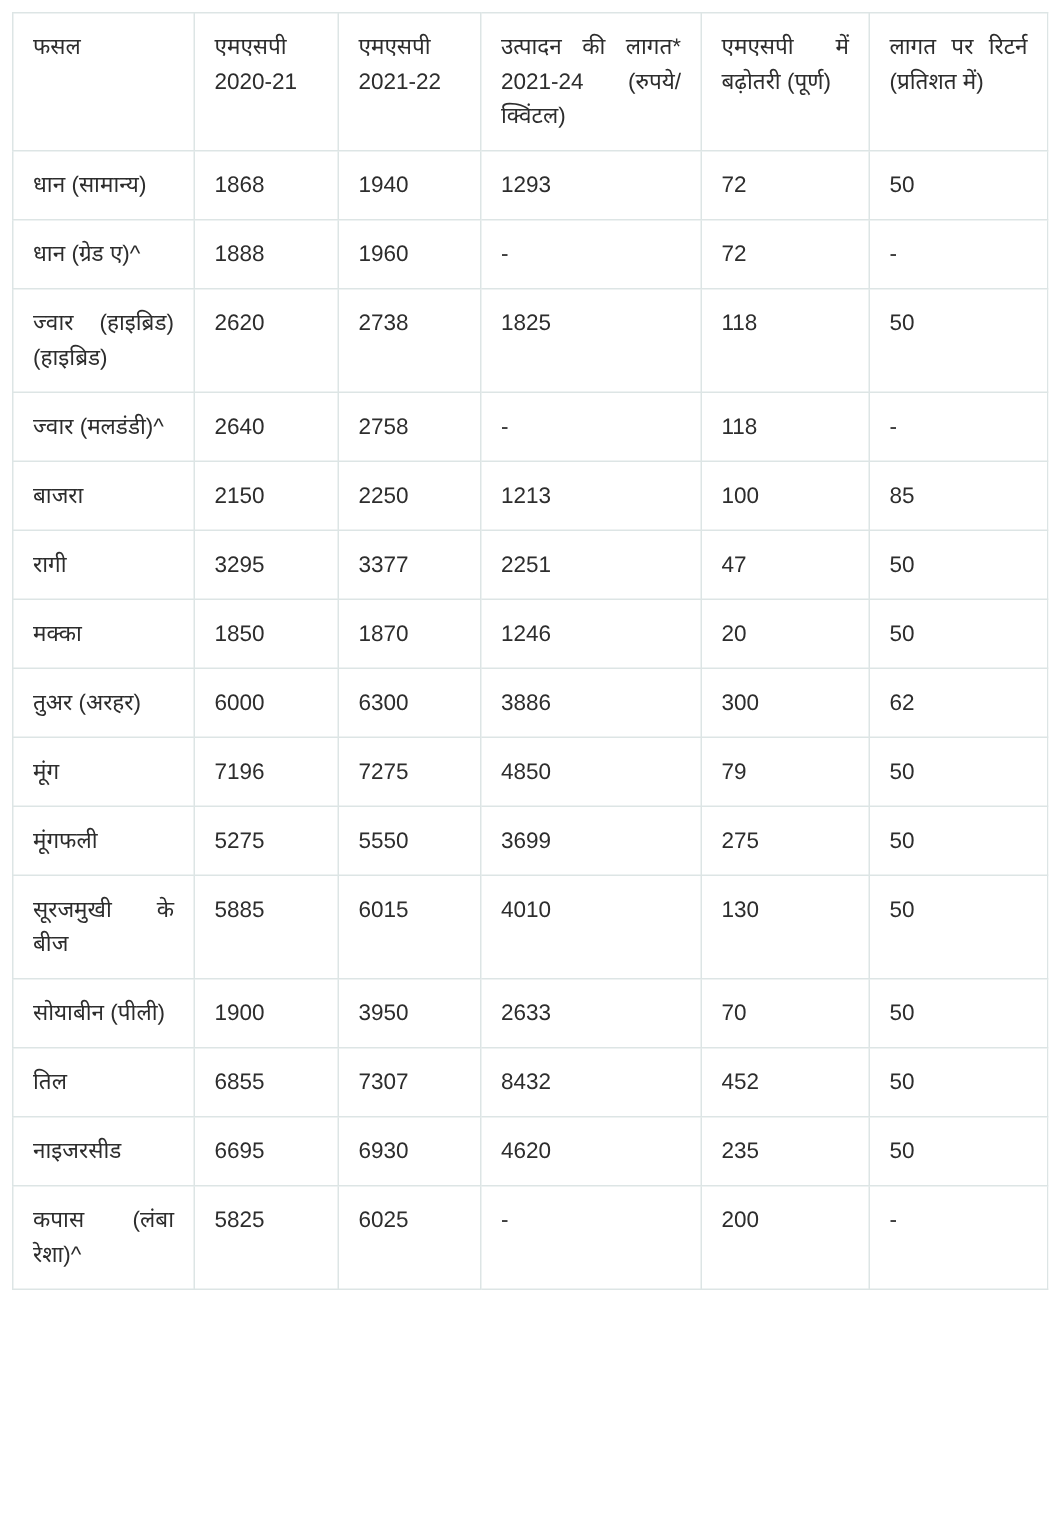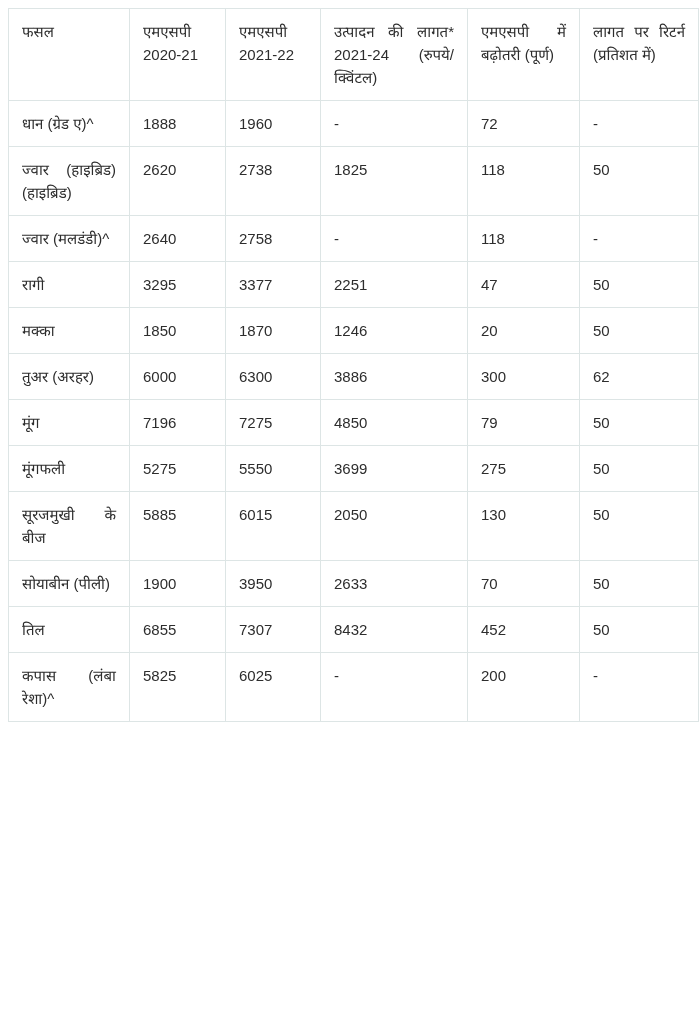--- a/index.html
+++ b/index.html
@@ -61,20 +61,28 @@
         <th>फसल</th>
         <th>एमएसपी 2020-21</th>
         <th>एमएसपी 2021-22</th>
         <th>उत्पादन की लागत* 2021-24 (रुपये/क्विंटल)</th>
         <th>एमएसपी में बढ़ोतरी (पूर्ण)</th>
         <th>लागत पर रिटर्न (प्रतिशत में)</th>
       </tr>
   </thead>
   <tbody>
       <tr>
+        <td>धान (सामान्य)</td>
+        <td>1868</td>
+        <td>1940</td>
+        <td>1293</td>
+        <td>72</td>
+        <td>50</td>
+      </tr>
+      <tr>
         <td>धान (ग्रेड ए)^</td>
         <td>1888</td>
         <td>1960</td>
         <td>-</td>
         <td>72</td>
         <td>-</td>
       </tr>
       <tr>
         <td>ज्वार (हाइब्रिड) (हाइब्रिड)</td>
         <td>2620</td>
@@ -83,20 +91,28 @@
         <td>118</td>
         <td>50</td>
       </tr>
       <tr>
         <td>ज्वार (मलडंडी)^</td>
         <td>2640</td>
         <td>2758</td>
         <td>-</td>
         <td>118</td>
         <td>-</td>
+      </tr>
+      <tr>
+        <td>बाजरा</td>
+        <td>2150</td>
+        <td>2250</td>
+        <td>1213</td>
+        <td>100</td>
+        <td>85</td>
       </tr>
       <tr>
         <td>रागी</td>
         <td>3295</td>
         <td>3377</td>
         <td>2251</td>
         <td>47</td>
         <td>50</td>
       </tr>
       <tr>
@@ -128,41 +144,49 @@
         <td>5275</td>
         <td>5550</td>
         <td>3699</td>
         <td>275</td>
         <td>50</td>
       </tr>
       <tr>
         <td>सूरजमुखी के बीज</td>
         <td>5885</td>
         <td>6015</td>
-        <td>2050</td>
+        <td>4010</td>
         <td>130</td>
         <td>50</td>
       </tr>
       <tr>
         <td>सोयाबीन (पीली)</td>
         <td>1900</td>
         <td>3950</td>
         <td>2633</td>
         <td>70</td>
         <td>50</td>
       </tr>
       <tr>
         <td>तिल</td>
         <td>6855</td>
         <td>7307</td>
         <td>8432</td>
         <td>452</td>
         <td>50</td>
       </tr>
       <tr>
+        <td>नाइजरसीड</td>
+        <td>6695</td>
+        <td>6930</td>
+        <td>4620</td>
+        <td>235</td>
+        <td>50</td>
+      </tr>
+      <tr>
         <td>कपास (लंबा रेशा)^</td>
         <td>5825</td>
         <td>6025</td>
         <td>-</td>
         <td>200</td>
         <td>-</td>
       </tr>
     </tbody>
 </table>
 

